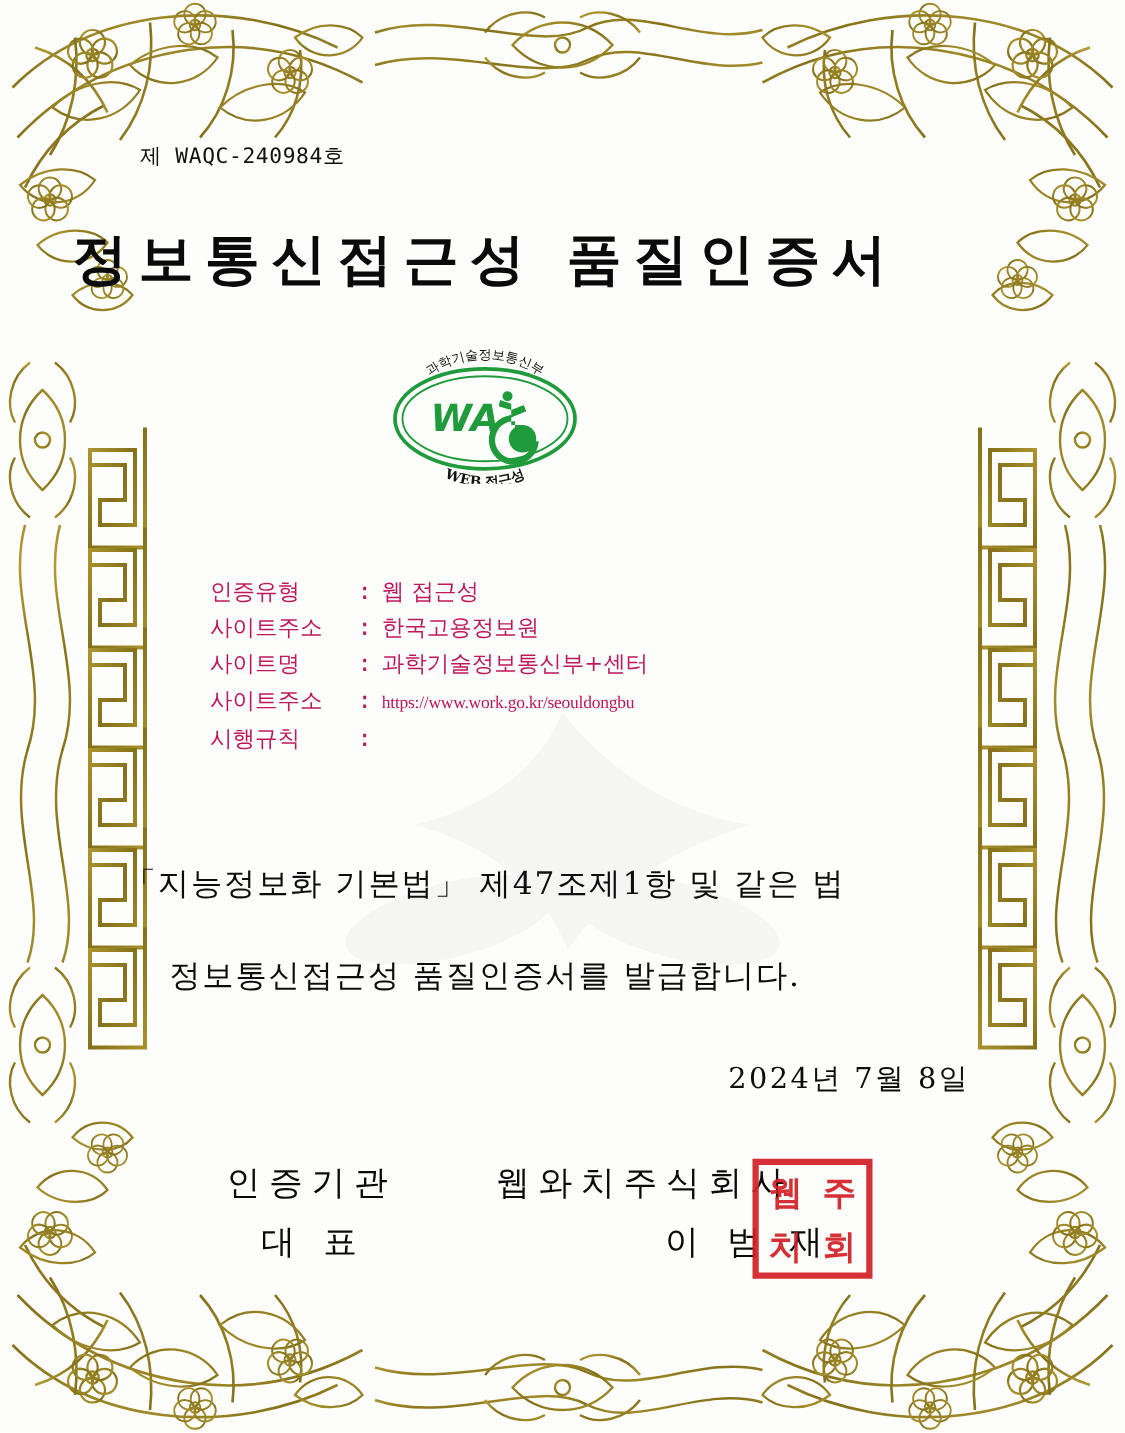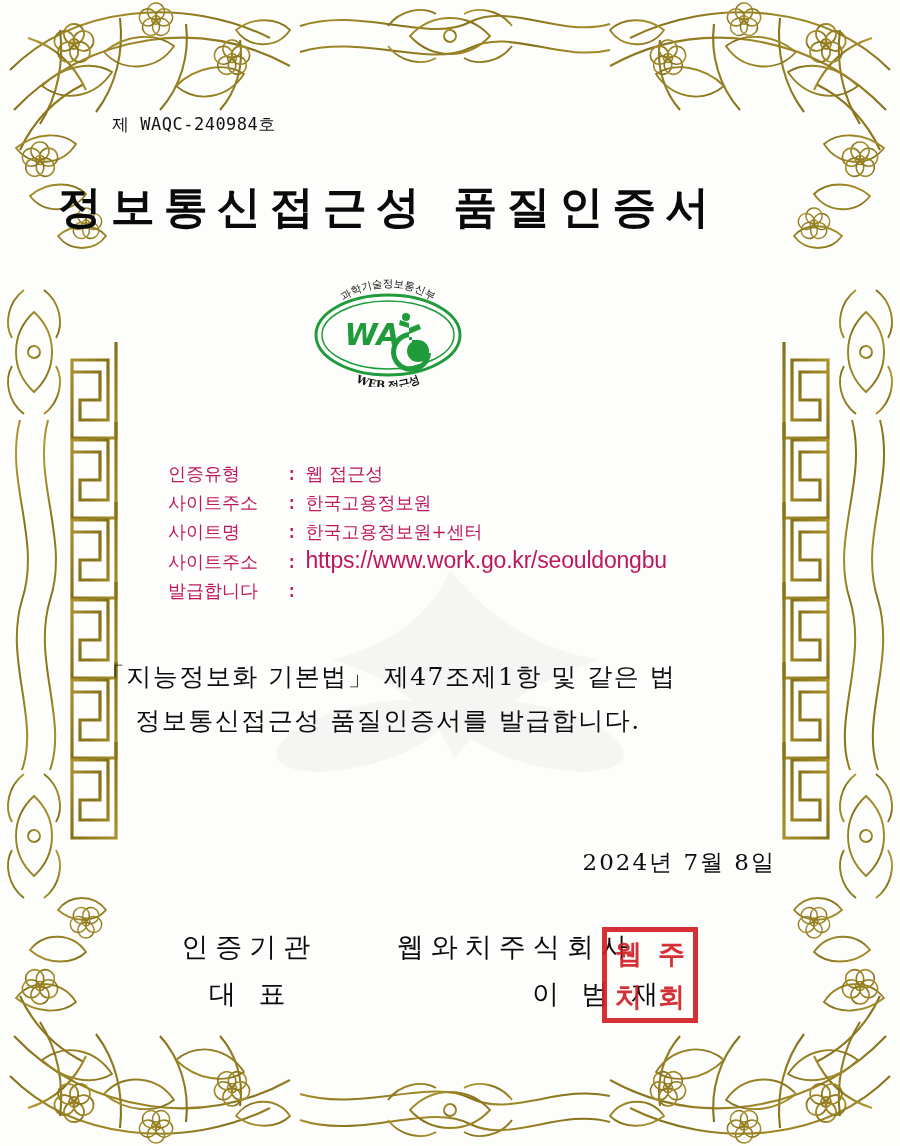--- a/index.html
+++ b/index.html
@@ -100,35 +100,35 @@
     justify-content: space-between;
     letter-spacing: 0px;
     font-family: "DejaVu Serif", serif;
     font-size: 18px;
   }
   .info-colon { margin: 0 8px 0 0; }
   .info-value {
     font-family: "DejaVu Serif", serif;
     font-size: 18px;
   }
-  .info-value.mono { font-family: Liberation Sans, sans-serif; font-size: 23px; letter-spacing: -0.2px;}
+  .info-value.mono { font-family: Liberation Serif, serif; font-size: 14px; letter-spacing: -0.2px;}
 
   
   .legal {
     position: absolute;
     left: 0; right: 0;
     top: 640px;
     text-align: center;
     font-size: 25px;
     line-height: 44px;
     color: #0d0d0d;
     letter-spacing: 1.5px;
     font-family: "DejaVu Serif", serif;
   }
-  .legal div { white-space: nowrap; }
+  .legal div { white-space: nowrap; margin-top: 30px; }
 
   
   .issue-date {
     position: absolute;
     left: 0; right: 0;
     top: 832px;
     text-align: right;
     font-size: 23px;
     letter-spacing: 2px;
     color: #0d0d0d;
@@ -358,29 +358,29 @@
         <span class="info-value">웹 접근성</span>
       </div>
       <div class="info-row">
         <span class="info-label">사이트주소</span>
         <span class="info-colon">:</span>
         <span class="info-value">한국고용정보원</span>
       </div>
       <div class="info-row">
         <span class="info-label">사이트명</span>
         <span class="info-colon">:</span>
-        <span class="info-value">한국고용정보원+센터</span>
+        <span class="info-value">과학기술정보통신부+센터</span>
       </div>
       <div class="info-row">
         <span class="info-label">사이트주소</span>
         <span class="info-colon">:</span>
         <span class="info-value mono">https://www.work.go.kr/seouldongbu</span>
       </div>
       <div class="info-row">
-        <span class="info-label">발급합니다</span>
+        <span class="info-label">시행규칙</span>
         <span class="info-colon">:</span>
       </div>
     </div>
 
     <div class="legal">
       <div>「지능정보화 기본법」 제47조제1항 및 같은 법</div>
       <div>정보통신접근성  품질인증서를  발급합니다.</div>
     </div>
 
     <div class="issue-date">2024년 7월 8일</div>

